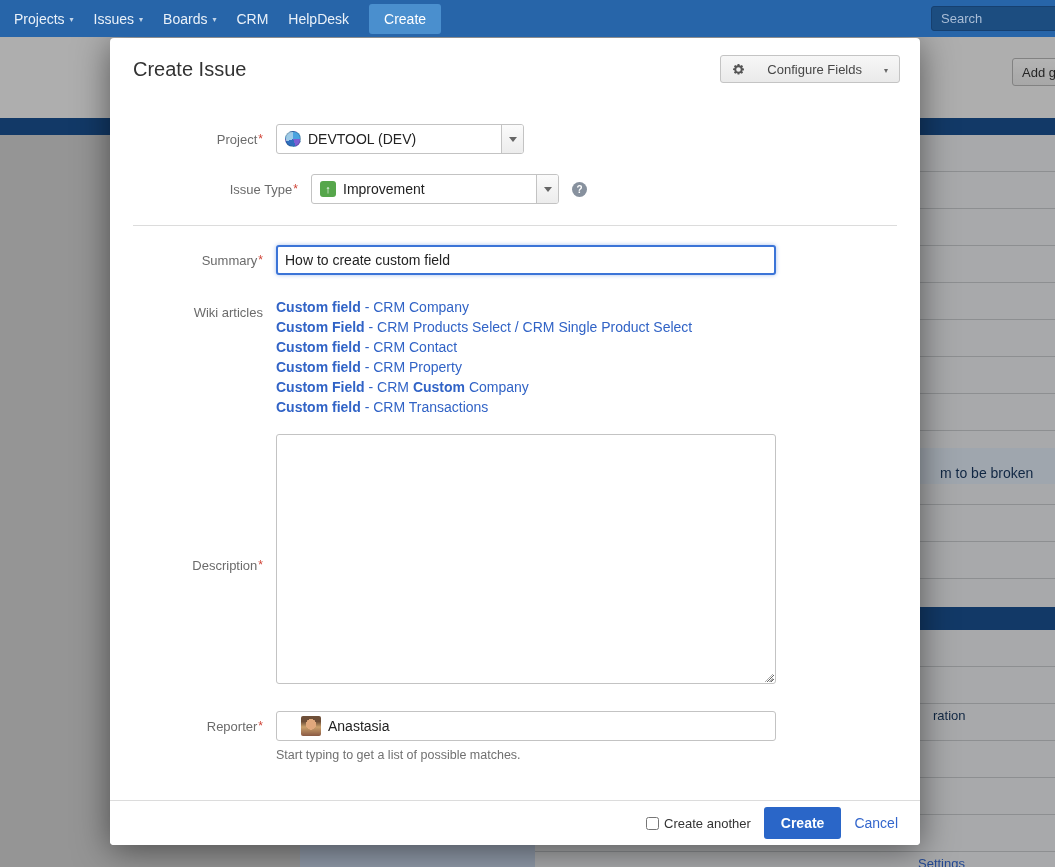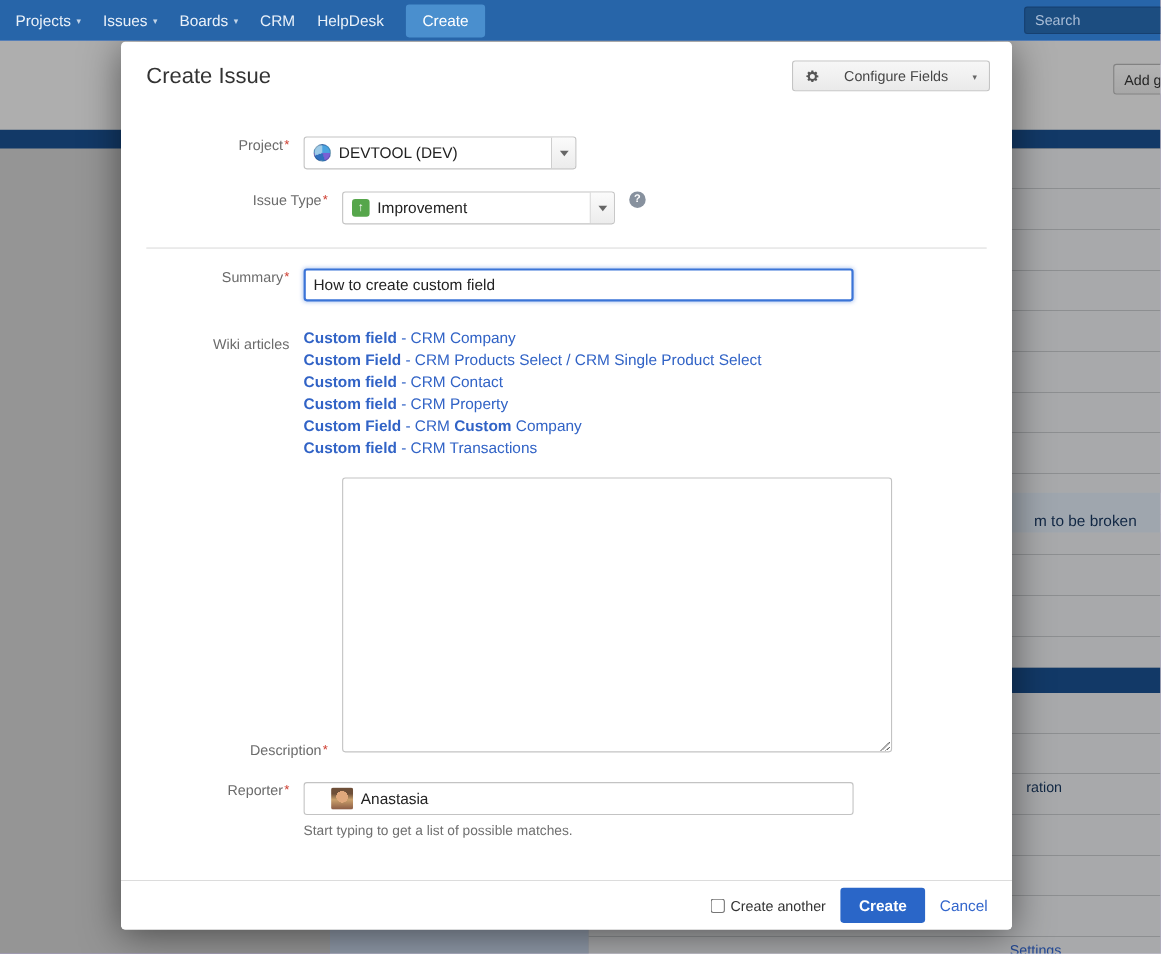--- a/index.html
+++ b/index.html
@@ -1,17 +1,17 @@
 <!DOCTYPE html>
 <html><head>
 <meta charset="utf-8">
 <style>
   * { margin:0; padding:0; box-sizing:border-box; }
   body { font-family:"Liberation Sans", sans-serif; background:#444; }
-  .screen { position:relative; width:1055px; height:867px; overflow:hidden; background:#c4b5fd; font-family:"Liberation Sans", sans-serif; }
+  .screen { position:relative; width:1055px; height:867px; overflow:hidden; background:#4d7c0f; font-family:"Liberation Sans", sans-serif; }
 
   
   .topnav { position:absolute; top:0; left:0; right:0; height:37px; background:#2765a9; display:flex; align-items:center; padding-left:4px; z-index:5; }
   .nav-item { color:#eaf1f9; font-size:14px; padding:0 10px; height:37px; display:flex; align-items:center; gap:5px; cursor:pointer; white-space:nowrap; }
   .nav-item .caret { font-size:8px; opacity:.8; position:relative; top:1px; }
   .create-btn { margin-left:10px; background:#4a8fce; color:#fff; border:none; border-radius:3px; font-size:14px; padding:7px 15px; cursor:pointer; }
   .search { margin-left:auto; margin-right:-8px; width:132px; height:25px; background:#1c4d80; border:1px solid #164070; border-radius:3px; color:#d5e2f0; padding:0 9px; font-size:13px; }
   .search::placeholder { color:#a9bdd6; }
 
   
@@ -30,31 +30,31 @@
   .bg-settings { position:absolute; left:383px; top:194px; color:#3366cc; font-size:13px; white-space:nowrap;margin-top:32px; }
   .bg-strip { position:absolute; left:300px; top:808px; width:235px; height:22px; background:#c6d4e9; }
   .blanket { position:absolute; top:37px; left:0; right:0; bottom:0; background:rgba(0,0,0,.28); z-index:2; }
 
   
   .modal { position:absolute; left:110px; top:38px; width:810px; height:807px; background:#fff; border-radius:4px; box-shadow:0 5px 35px rgba(0,0,0,.5); z-index:3; }
   .modal-title { position:absolute; left:23px; top:20px; font-size:20px; font-weight:normal; color:#333; }
   .config-btn { position:absolute; right:20px; top:17px; height:28px; display:flex; align-items:center; gap:22px; background:linear-gradient(#f7f7f7,#eaeaea); border:1px solid #c4c4c4; border-radius:3px; padding:0 11px; font-size:13px; color:#474747; cursor:pointer; }
   .config-btn .caret { font-size:8px; color:#666; position:relative; top:1px; }
 
-  .frow { position:absolute; left:0; display:flex; }
+  .frow { position:absolute; left:0; display:flex; align-items:center; }
   .flabel { width:153px; text-align:right; margin-right:13px; font-size:13px; color:#6b6b6b; flex:0 0 153px; }
   .req { color:#d04437; font-size:12px; vertical-align:top; margin-left:1px; }
 
   .row-project { top:86px; height:30px; }
   .row-issuetype { top:136px; height:30px;padding-left:35px; }
   .divider { position:absolute; top:187px; left:23px; right:23px; border-top:1px solid #dcdcdc; }
   .row-summary { top:206px; height:32px; }
   .row-wiki { top:259px; align-items:flex-start; }
   .row-wiki .flabel { padding-top:8px; }
-  .row-desc { top:396px; align-items:flex-end;margin-left:35px; }
+  .row-desc { top:396px; align-items:center; }
   .row-desc .flabel { padding-top:8px; }
   .row-reporter { top:673px; height:30px; }
   .hint { position:absolute; left:166px; top:710px; font-size:12.5px; color:#707070; }
 
   .aui-select { display:flex; align-items:stretch; width:248px; height:30px; border:1px solid #c3c3c3; border-radius:3px; background:#fff; cursor:pointer; }
   .sel-main { flex:1; display:flex; align-items:center; gap:7px; padding:0 8px; font-size:14px; color:#222; overflow:hidden; white-space:nowrap; }
   .sel-arrow { width:22px; border-left:1px solid #c3c3c3; background:linear-gradient(#fbfbfb,#ececec); display:flex; align-items:center; justify-content:center; border-radius:0 2px 2px 0; }
   .tri { width:0; height:0; border-left:4px solid transparent; border-right:4px solid transparent; border-top:5px solid #666; }
   .project-icon { width:16px; height:16px; border-radius:50%; flex:0 0 16px;
     background:conic-gradient(#4aa3e0 0 90deg, #7b5fd4 90deg 160deg, #2f6fbe 160deg 250deg, #9ecbe8 250deg 360deg);

